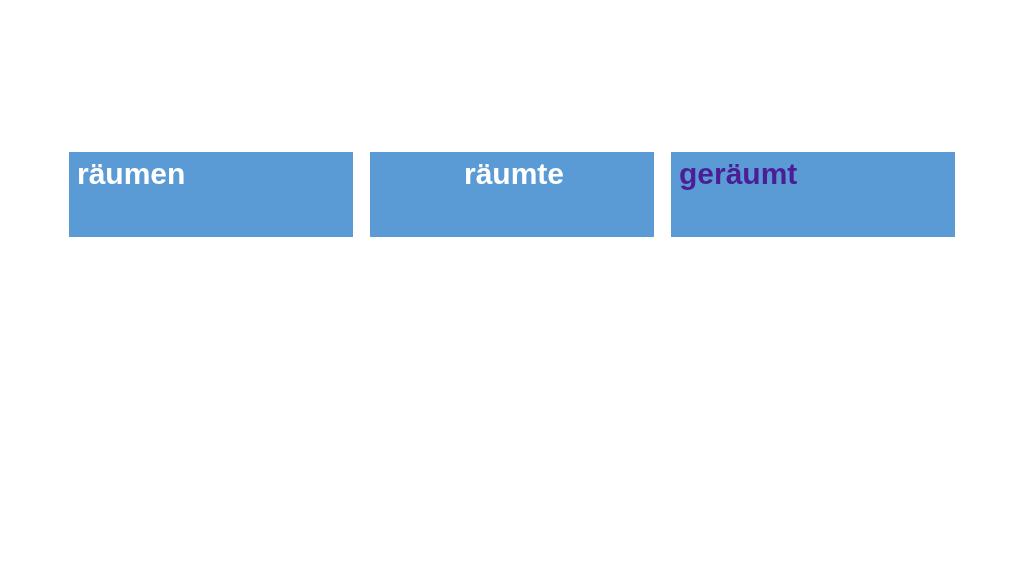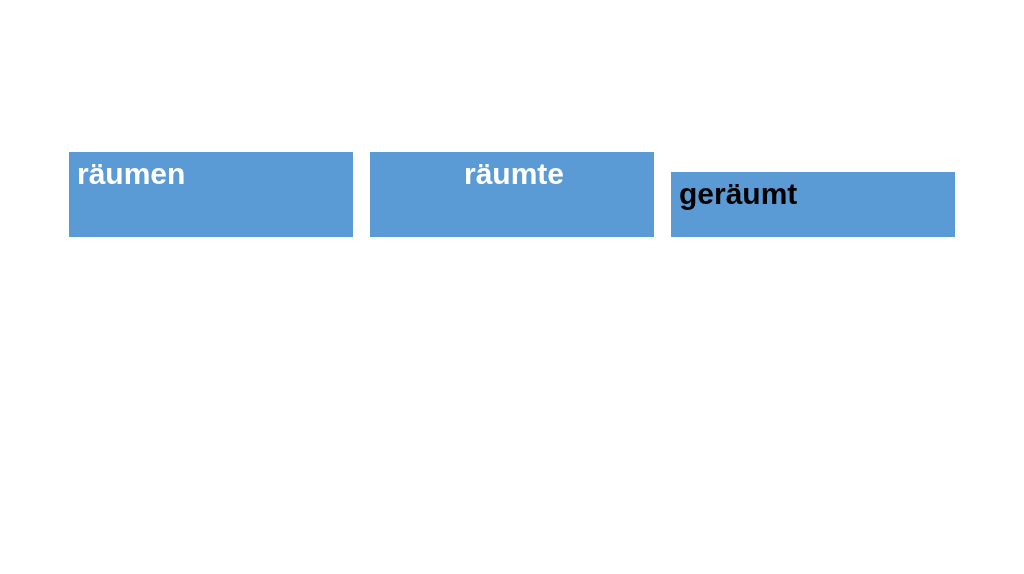--- a/index.html
+++ b/index.html
@@ -44,15 +44,15 @@
     overflow: hidden;
   }
 </style>
 </head>
 <body style="background: rgb(255, 255, 255);">
 
 <div class="slide">
   <div class="verb-table" style="background: rgb(255, 255, 255);">
     <div class="verb-cell" style="background: rgb(91, 155, 213); color: rgb(255, 255, 255);">räumen</div>
     <div class="verb-cell" style="background: rgb(91, 155, 213); color: rgb(255, 255, 255); text-align: center;">räumte</div>
-    <div class="verb-cell" style="background: rgb(91, 155, 213); color: #000000; margin-top: 20px;">geräumt</div>
+    <div class="verb-cell" style="background: rgb(91, 155, 213); color: #4c1d95;">geräumt</div>
   </div>
 </div>
 
 </body></html>

